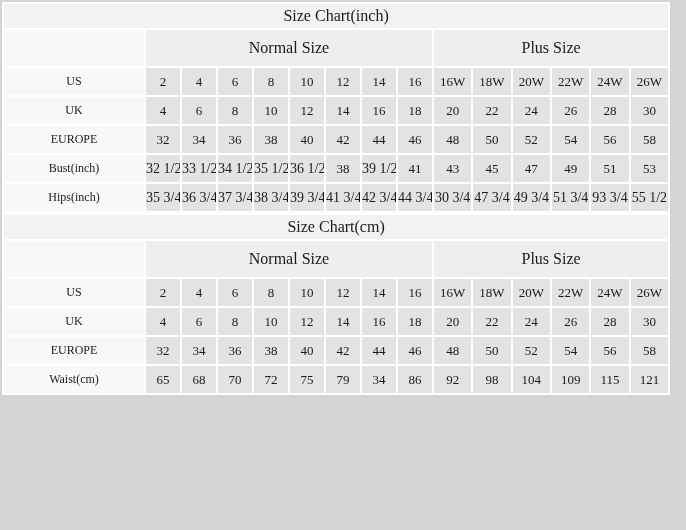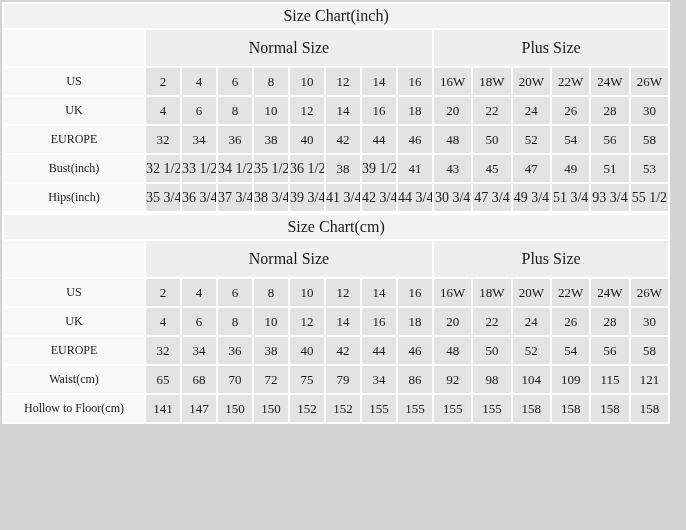--- a/index.html
+++ b/index.html
@@ -264,32 +264,15 @@
           <td class="data-cell">79</td>
           <td class="data-cell">34</td>
           <td class="data-cell">86</td>
           <td class="data-cell">92</td>
           <td class="data-cell">98</td>
           <td class="data-cell">104</td>
           <td class="data-cell">109</td>
           <td class="data-cell">115</td>
           <td class="data-cell">121</td>
         </tr>
-        <tr class="data-row">
-          <td class="label-cell">Hollow to Floor(cm)</td>
-          <td class="data-cell">141</td>
-          <td class="data-cell">147</td>
-          <td class="data-cell">150</td>
-          <td class="data-cell">150</td>
-          <td class="data-cell">152</td>
-          <td class="data-cell">152</td>
-          <td class="data-cell">155</td>
-          <td class="data-cell">155</td>
-          <td class="data-cell">155</td>
-          <td class="data-cell">155</td>
-          <td class="data-cell">158</td>
-          <td class="data-cell">158</td>
-          <td class="data-cell">158</td>
-          <td class="data-cell">158</td>
-        </tr>
       </tbody>
     </table>
 </div>
 
 </body></html>

